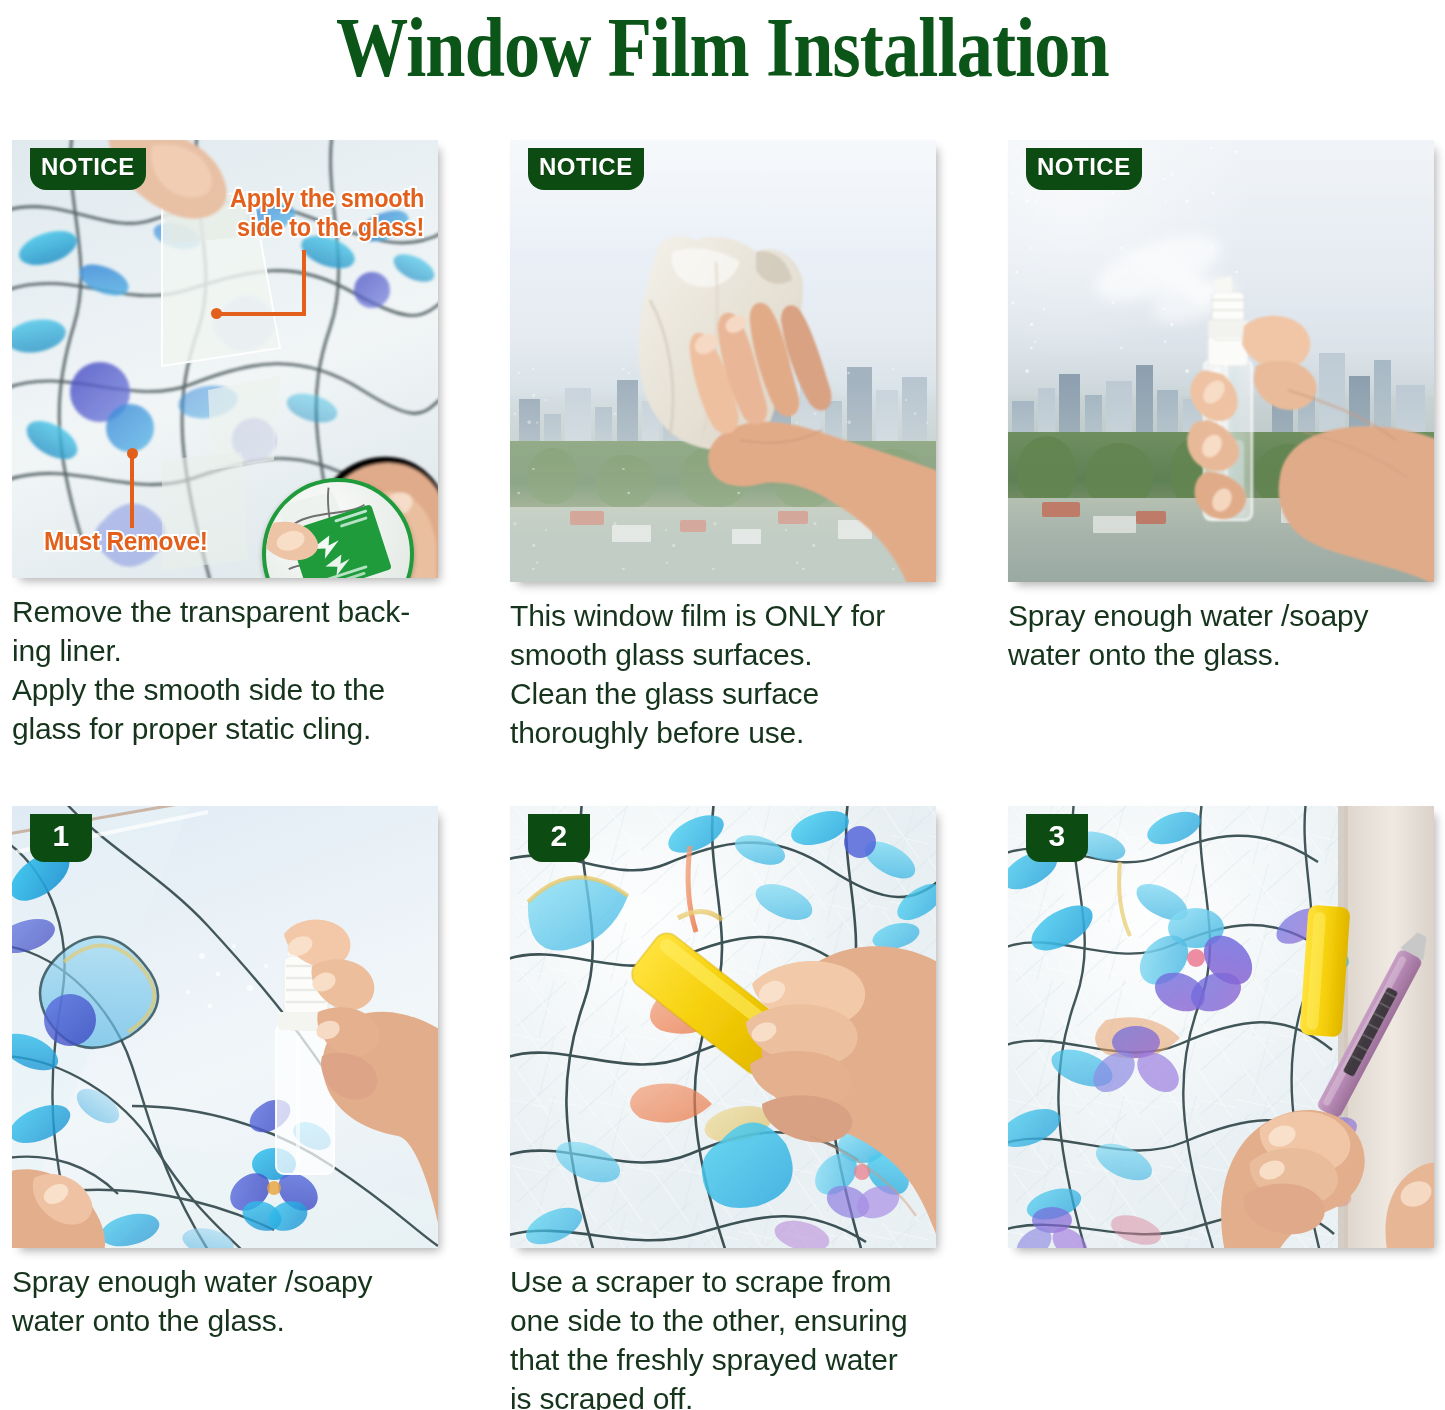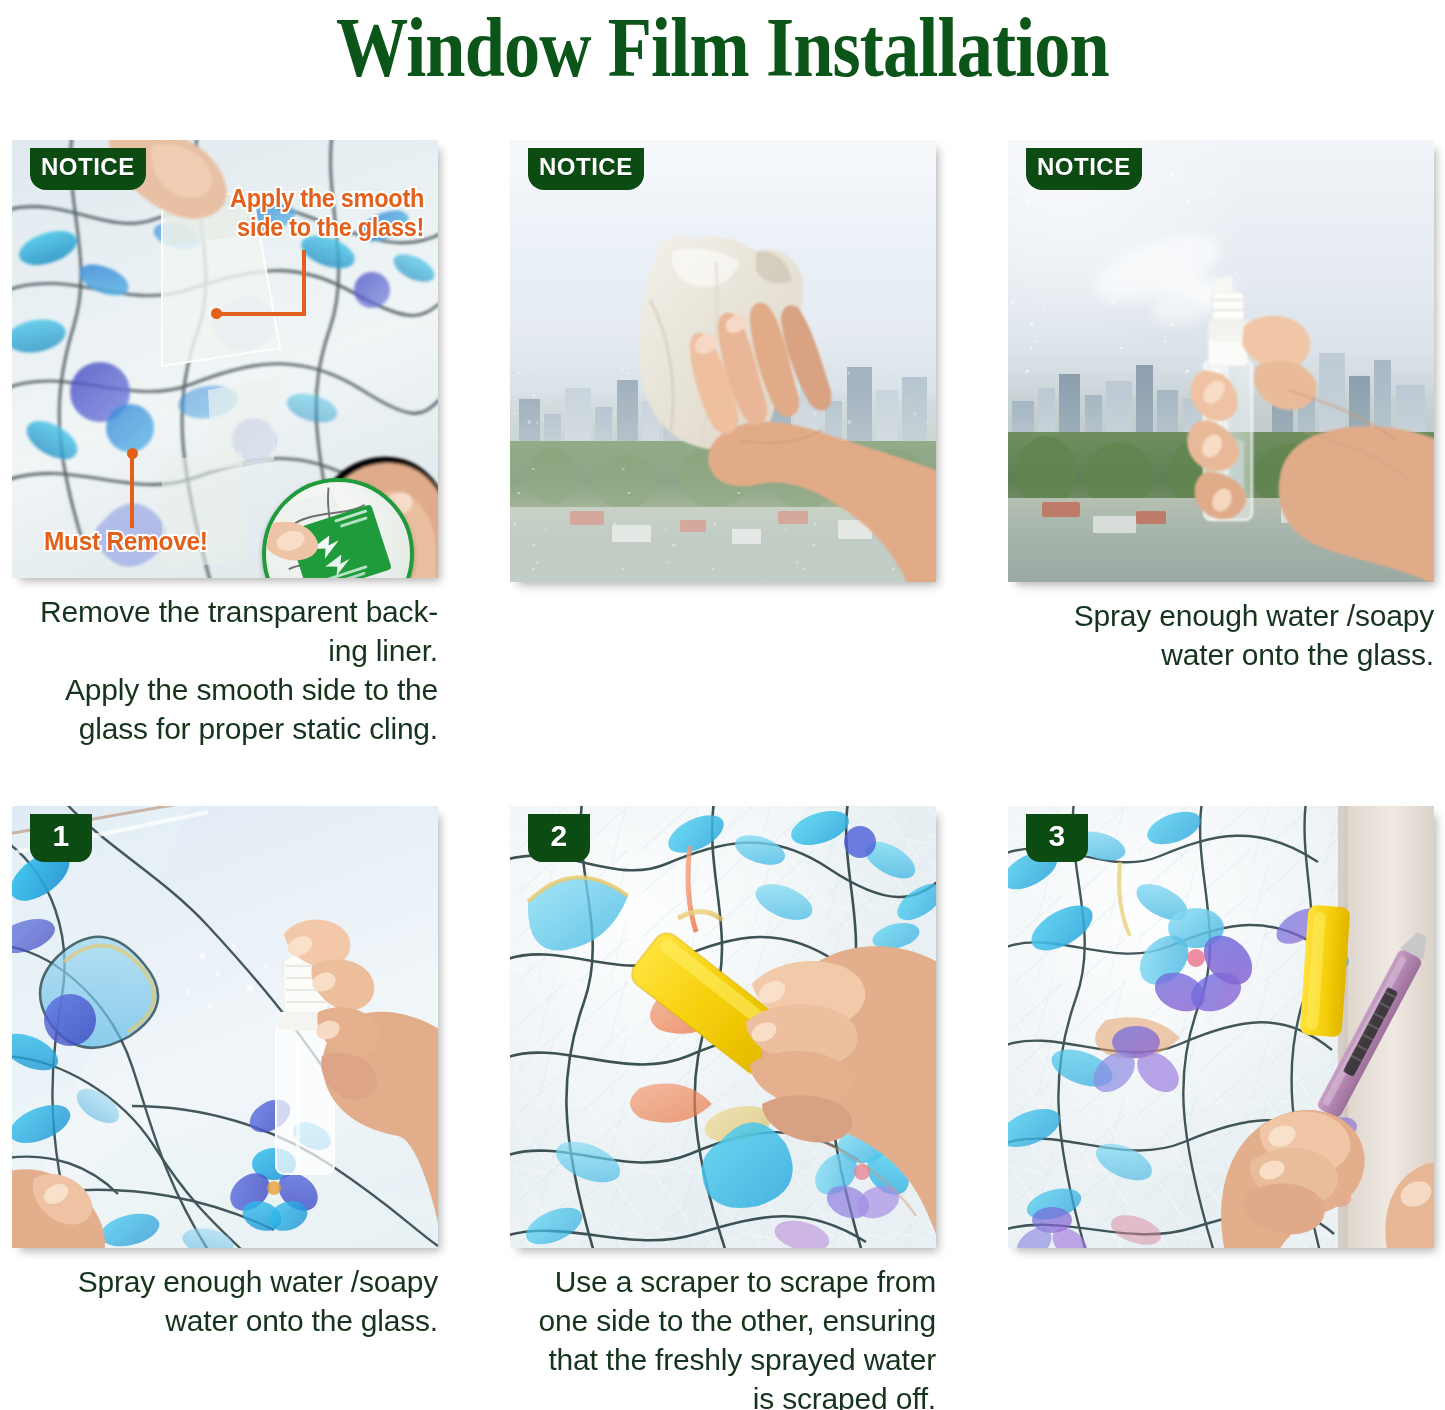--- a/index.html
+++ b/index.html
@@ -130,21 +130,20 @@
 
   
   .caption {
     margin-top: 14px;
     font-family: "Liberation Sans", sans-serif;
     font-size: 30px;
     line-height: 39px;
     color: #16341c;
     letter-spacing: -0.2px;
     white-space: pre-line;
-    text-align: right;
   }
 
   
 
   
   .sky {
     position: absolute; inset: 0;
     background: linear-gradient(#d7e3ef 0%, #cfdced 26%, #d6e0e8 44%, #cfdbe2 56%, #c4cfd2 62%, #b9c6c4 70%, #c6cfc9 100%);
   }
   .haze {
@@ -433,20 +432,24 @@
               <ellipse cx="196" cy="204" rx="12" ry="9" fill="#f6d9c4" transform="rotate(-32 196 204)"></ellipse>
               <ellipse cx="226" cy="184" rx="11" ry="8" fill="#f6d9c4" transform="rotate(-28 226 184)"></ellipse>
               <path d="M230 300 C 260 306, 292 302, 312 290" stroke="#cf9a7c" stroke-width="2.5" fill="none" opacity=".6"></path>
             </g>
           </svg>
         </div>
 
         <div class="badge">NOTICE</div>
       </div>
 
+      <div class="caption">This window film is ONLY for
+smooth glass surfaces.
+Clean the glass surface
+thoroughly before use.</div>
     </div>
 
     <div class="cell">
       <div class="photo sq">
         <div class="ph-inner">
           <div class="sky" style="background:linear-gradient(#dfe6ef 0%,#dbe3ec 30%,#d5dee6 48%,#c9d3d6 58%,#bfcac9 68%,#c9d1cb 100%);"></div>
           <div class="haze"></div>
 
           <div class="city" style="top:42%;height:26%;">
             <div class="bld" style="left:1%;  width:5%;  height:34%;"></div>

